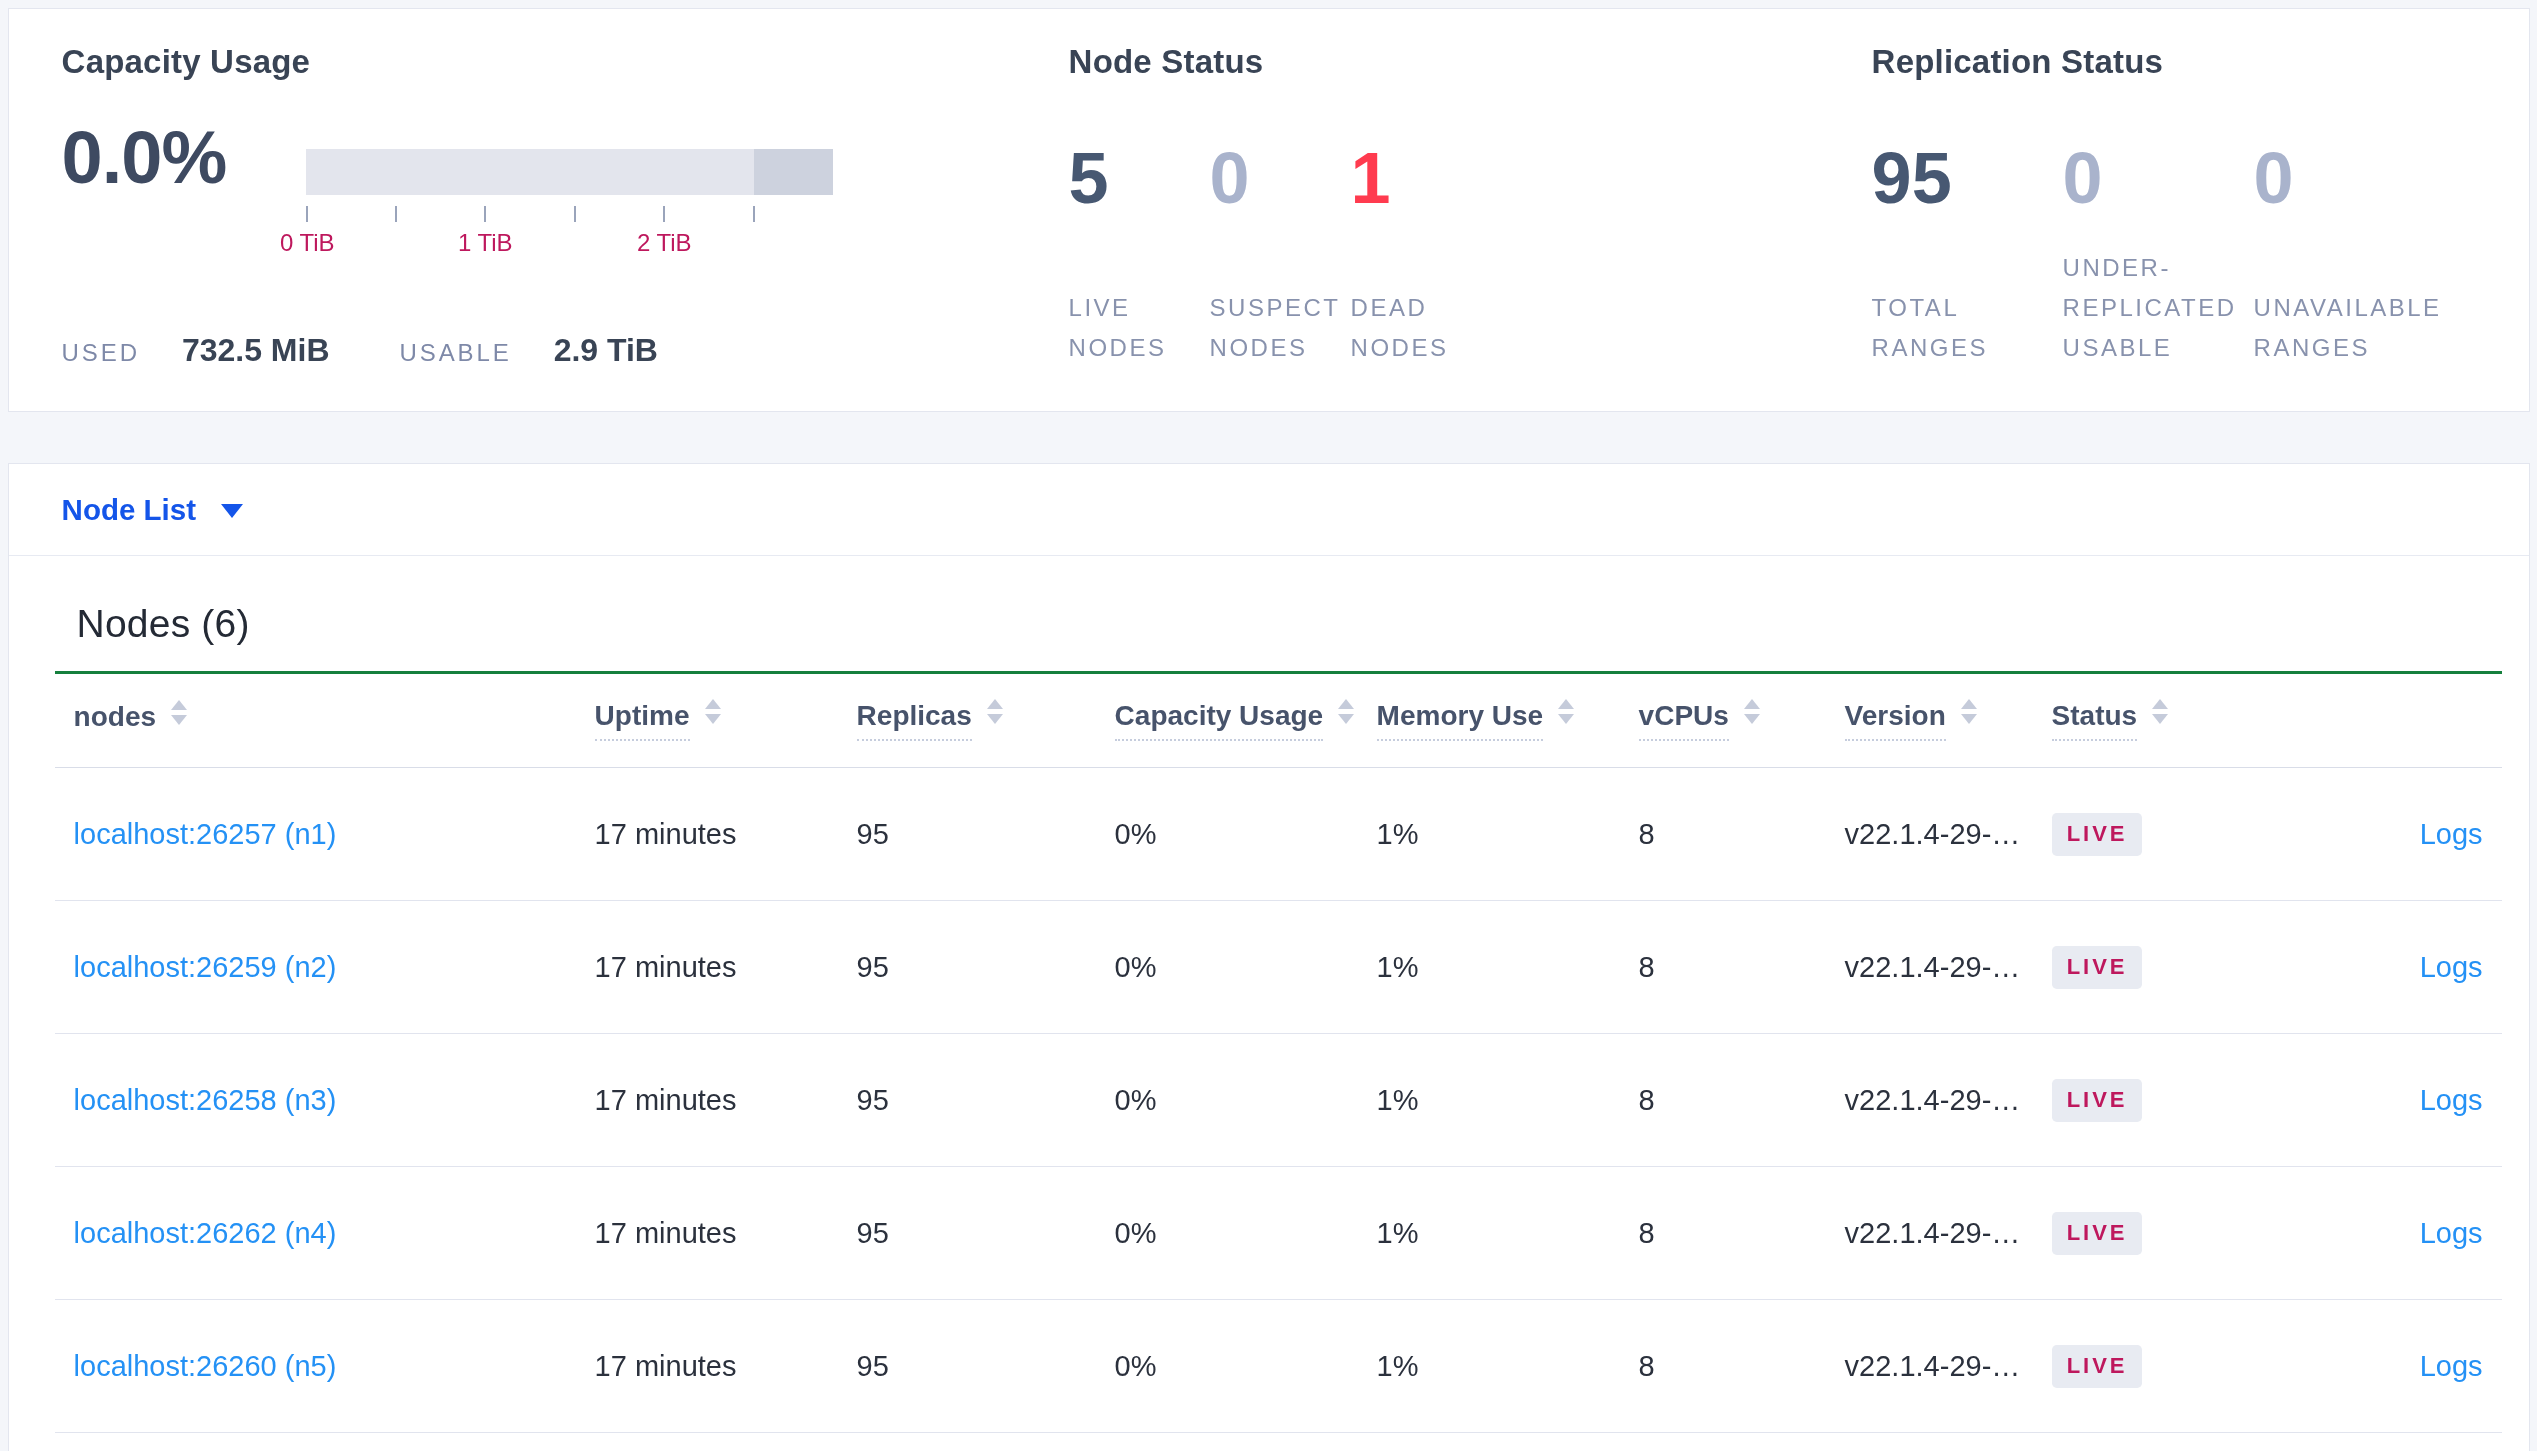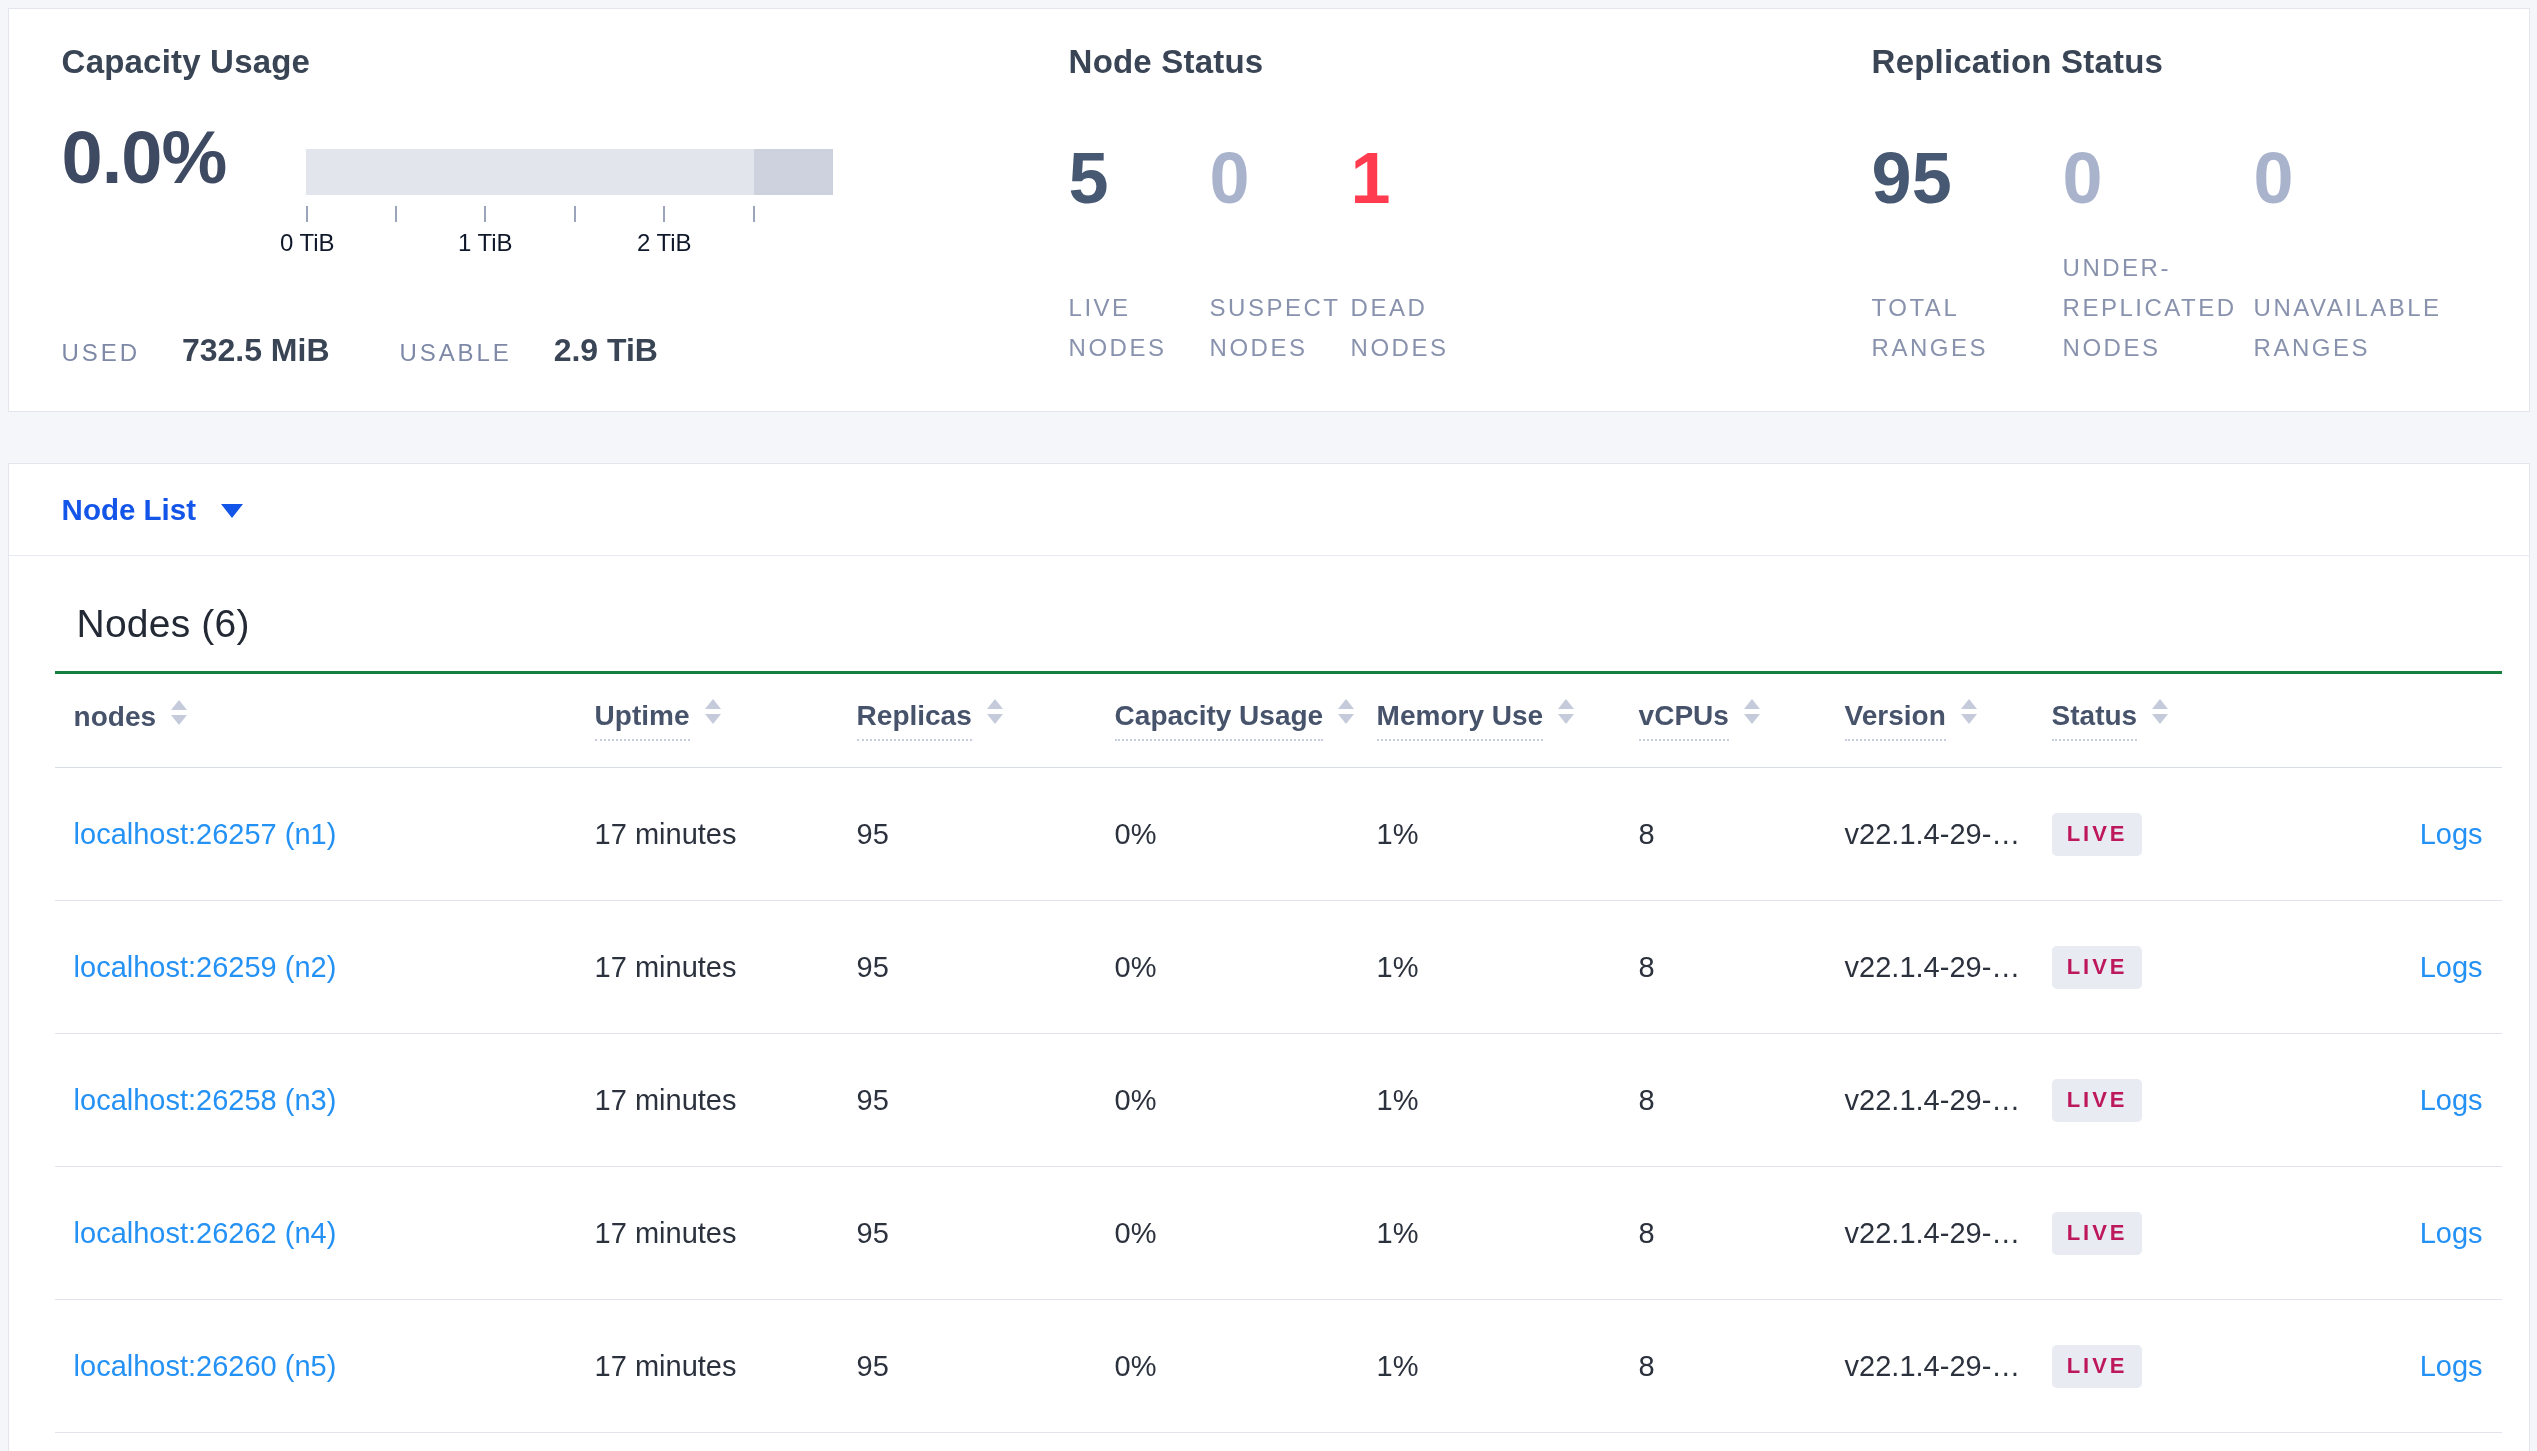--- a/index.html
+++ b/index.html
@@ -24,21 +24,21 @@
   .panel-replication { flex:1; }
 
   
   .gauge-row { display:flex; align-items:flex-end; margin-top:26px; height:88px;gap:44px; }
   .gauge-pct { font-size:74px; font-weight:600; color:#3e4a61; line-height:1; letter-spacing:-1px; }
   .bar-col { position:relative; width:527px; height:46px; margin-left:36px; }
   .bar { position:absolute; left:0; top:0; width:100%; height:46px; background:#e3e5ed; }
   .bar-extra { position:absolute; right:0; top:0; width:15%; height:46px; background:#cdd2de; }
   .tick { position:absolute; top:57px; width:1.9px; height:16px; background:#9aa4bb; }
   .tick-label { position:absolute; top:80px; width:114px; margin-left:-57px; text-align:center;
-                font-size:24px; color:#0f172a; }
+                font-size:24px; color:#be185d; }
   .kv-row { margin-top:auto; display:flex; align-items:baseline; }
   .kv-label { font-size:24px; letter-spacing:2.9px; color:#7e89a8; }
   .kv-value { font-size:32px; font-weight:600; color:#394455; margin-left:42px; }
   .kv-label.second { margin-left:70px; }
 
   
   .stat-row { display:flex; margin-top:61px; }
   .label-row { display:flex; margin-top:auto; align-items:flex-end; }
   .stat-col-n { width:141px; }
   .stat-col-r { width:191px; }
@@ -150,21 +150,21 @@
           </div>
         <div class="stat-col-r">
             <div class="stat-num tone-light">0</div>
           </div>
       </div>
       <div class="label-row">
         <div class="stat-col-r">
             <div class="stat-label">TOTAL RANGES</div>
           </div>
         <div class="stat-col-r">
-            <div class="stat-label">UNDER-REPLICATED NODES</div>
+            <div class="stat-label">UNDER-REPLICATED USABLE</div>
           </div>
         <div class="stat-col-r">
             <div class="stat-label">UNAVAILABLE RANGES</div>
           </div>
       </div>
     </div>
 
   </section>
 
   <section class="card list-card">

